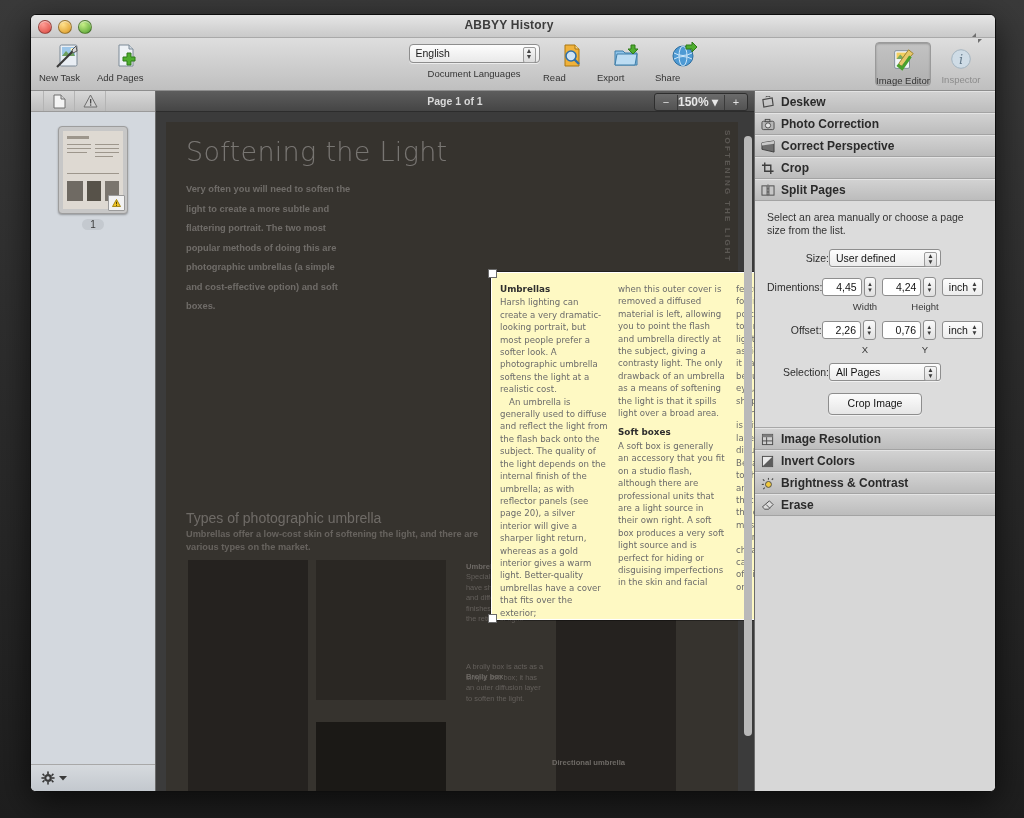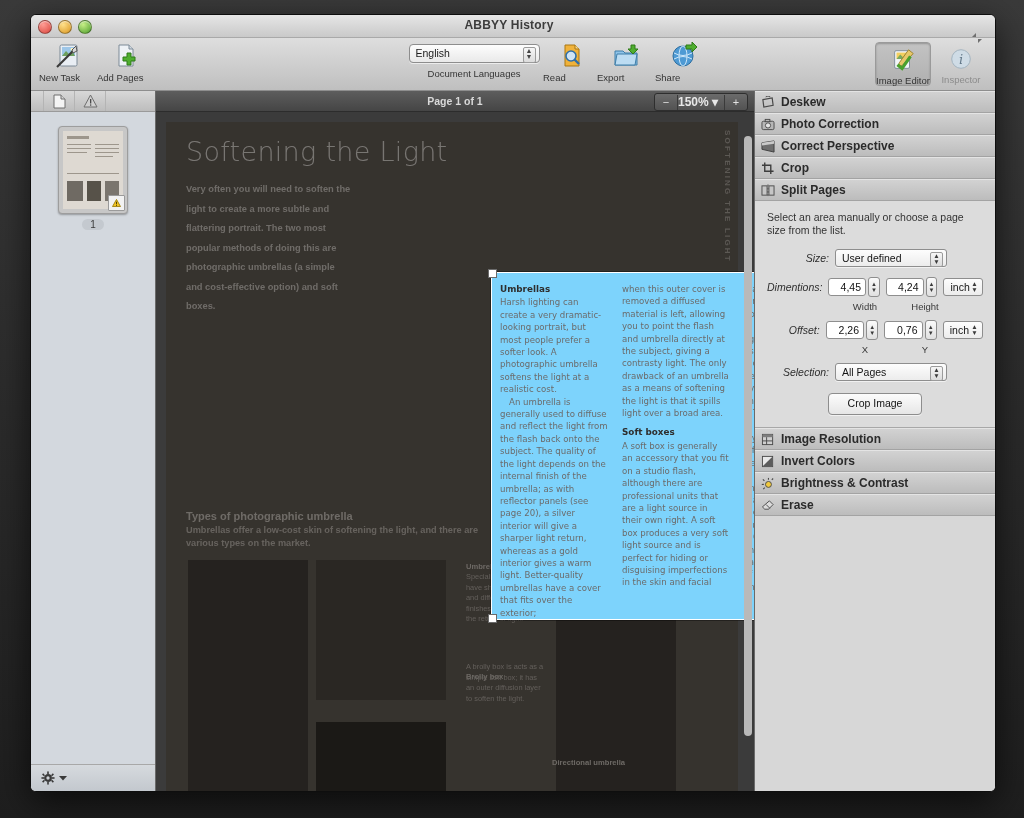--- a/index.html
+++ b/index.html
@@ -102,32 +102,32 @@
   .page-dim{position:absolute;inset:0;background:rgba(0,0,0,.40);}
 
   .pg-title{position:absolute;left:20px;top:14px;font-size:27px;color:#c9c5bf;
     font-weight:300;letter-spacing:.3px;font-family:"DejaVu Sans",sans-serif;}
   .intro{position:absolute;left:20px;top:58px;width:165px;font-size:9.3px;
     line-height:19.5px;color:#b9b4ad;font-weight:bold;}
   .vert{position:absolute;right:6px;top:8px;writing-mode:vertical-rl;
     font-size:8px;letter-spacing:2.2px;color:#9a948c;font-weight:bold;}
 
   .sec2{position:absolute;left:20px;top:388px;width:300px;}
-  .sec2 h3{margin:0;font-size:11px;color:#b8b2aa;font-weight:bold;}
+  .sec2 h3{margin:0;font-size:14px;color:#b8b2aa;font-weight:normal;}
   .sec2 p{margin:2px 0 0;font-size:9.2px;line-height:13px;color:#aaa49c;font-weight:bold;}
 
   .photo{position:absolute;background:#4a453f;}
   .cap{position:absolute;font-size:7.6px;font-weight:bold;color:#b5afa7;}
   .capbody{position:absolute;font-size:7.4px;line-height:10.5px;color:#a49e96;width:78px;}
 
   
   .selection{position:absolute;left:335px;top:160px;width:368px;height:346px;
     border:1px solid #ffffff;box-shadow:0 0 0 1px rgba(0,0,0,.35);}
-  .sel-content{position:absolute;inset:0;background:#7dd3fc;overflow:hidden;padding:10px 8px;
-    box-sizing:border-box;display:flex;gap:10px;justify-content:space-between;}
+  .sel-content{position:absolute;inset:0;background:#fef9c3;overflow:hidden;padding:10px 8px;
+    box-sizing:border-box;display:flex;gap:10px;}
   .col{width:108px;font-size:8.6px;line-height:12.4px;color:#6b6b6b;
     font-family:"DejaVu Sans",sans-serif;}
   .col b{display:block;color:#2e2e2e;font-size:8.8px;margin-bottom:1px;}
   .col .sp{display:block;height:7px;}
   .col p{margin:0;}
   .col p.ind{text-indent:9px;}
   .handle{position:absolute;width:7px;height:7px;background:#fff;border:1px solid #6b6b6b;}
   .h-tl{left:-4px;top:-4px;}
   .h-bl{left:-4px;bottom:-4px;}
 
@@ -138,21 +138,21 @@
   
   .rpanel{width:240px;background:#d7d7d7;display:flex;flex-direction:column;
     font-size:11px;color:#272727;}
   .acc-row{height:20px;display:flex;align-items:center;padding-left:6px;gap:6px;
     background:linear-gradient(180deg,#d2d2d2,#bcbcbc);
     border-bottom:1px solid #a3a3a3;border-top:1px solid #e4e4e4;}
   .acc-row .txt{font-size:12px;font-weight:bold;color:#2b2b2b;}
   .acc-body{background:#dcdcdc;border-bottom:1px solid #a8a8a8;padding:10px 12px 12px;}
   .hint{font-size:10.5px;color:#333;line-height:13px;margin-bottom:12px;}
   .frow{display:flex;align-items:center;margin-bottom:4px;}
-  .flabel{width:62px;text-align:right;font-size:10.5px;color:#2e2e2e;padding-right:6px;font-style:italic;}
+  .flabel{width:62px;text-align:right;font-size:10.5px;color:#2e2e2e;}
   .popup{height:18px;border:1px solid #8e8e8e;border-radius:3px;
     background:linear-gradient(180deg,#fdfdfd,#ececec);font-size:10.5px;
     position:relative;padding:2px 20px 0 6px;box-sizing:border-box;color:#141414;
     box-shadow:0 1px 0 rgba(255,255,255,.6);}
   .popup .arr{position:absolute;right:3px;top:2px;width:11px;height:13px;
     background:linear-gradient(180deg,#f6f6f6,#dcdcdc);border:1px solid #9b9b9b;
     border-radius:2px;font-size:6.5px;line-height:6px;text-align:center;color:#3a3a3a;}
   .numfield{width:44px;height:18px;border:1px solid #8e8e8e;border-radius:3px;background:#fff;
     font-size:10.5px;text-align:right;padding:2px 4px 0 0;box-sizing:border-box;color:#111;}
   .spin{width:12px;height:18px;margin-left:2px;border:1px solid #8e8e8e;border-radius:3px;

